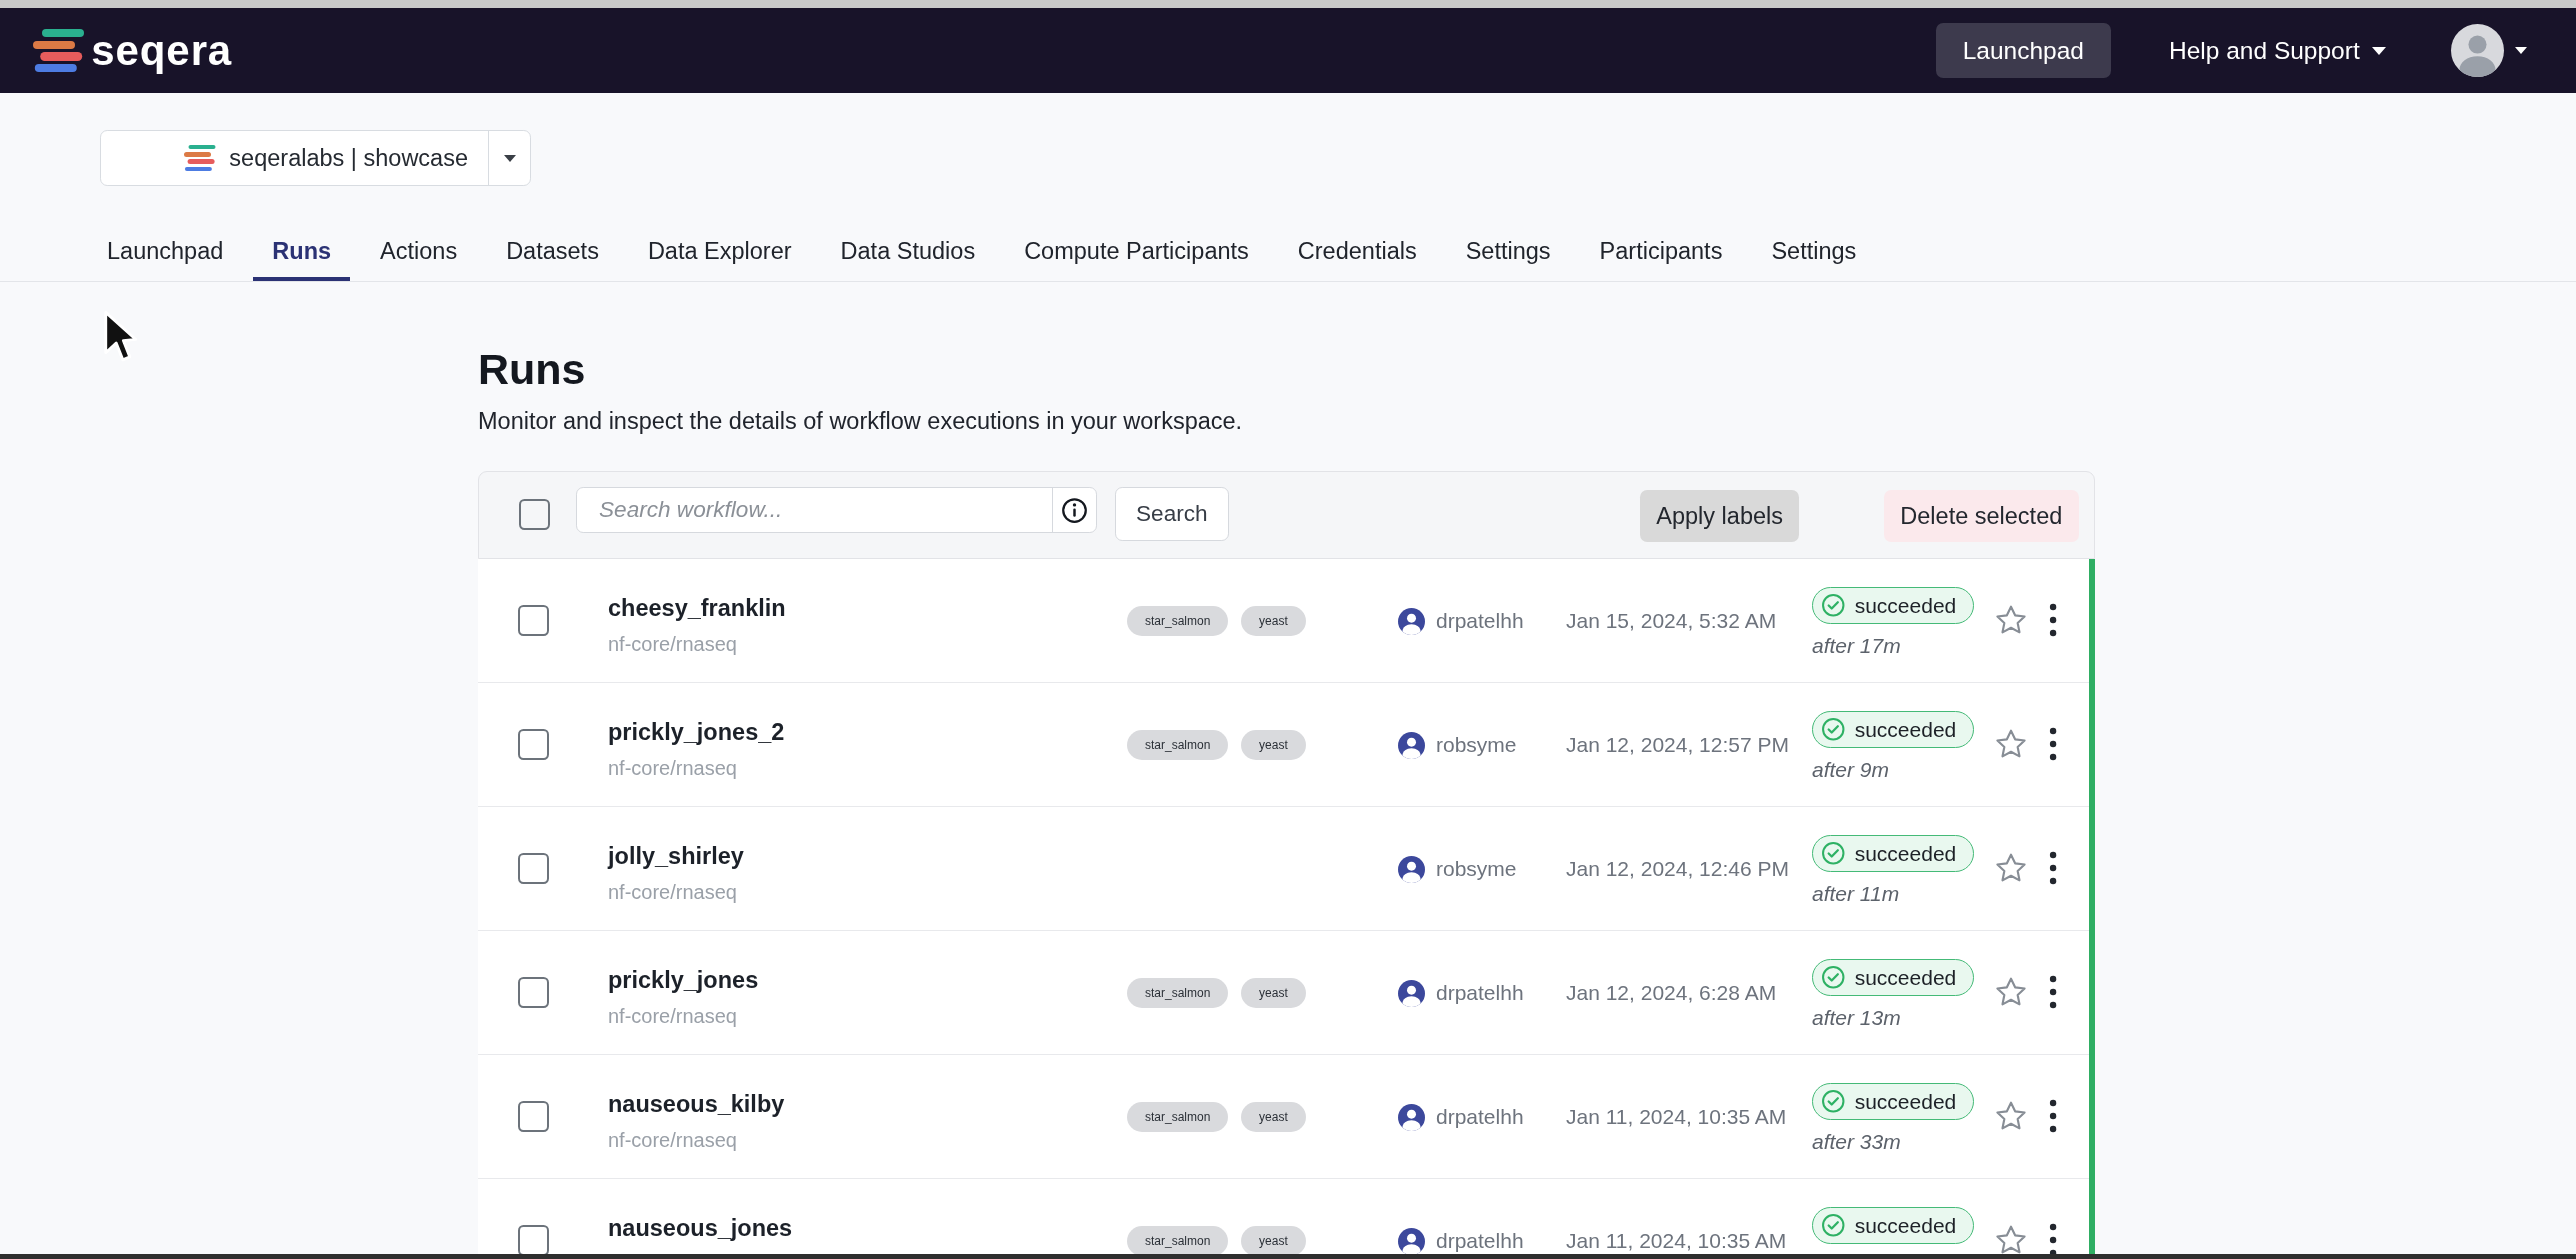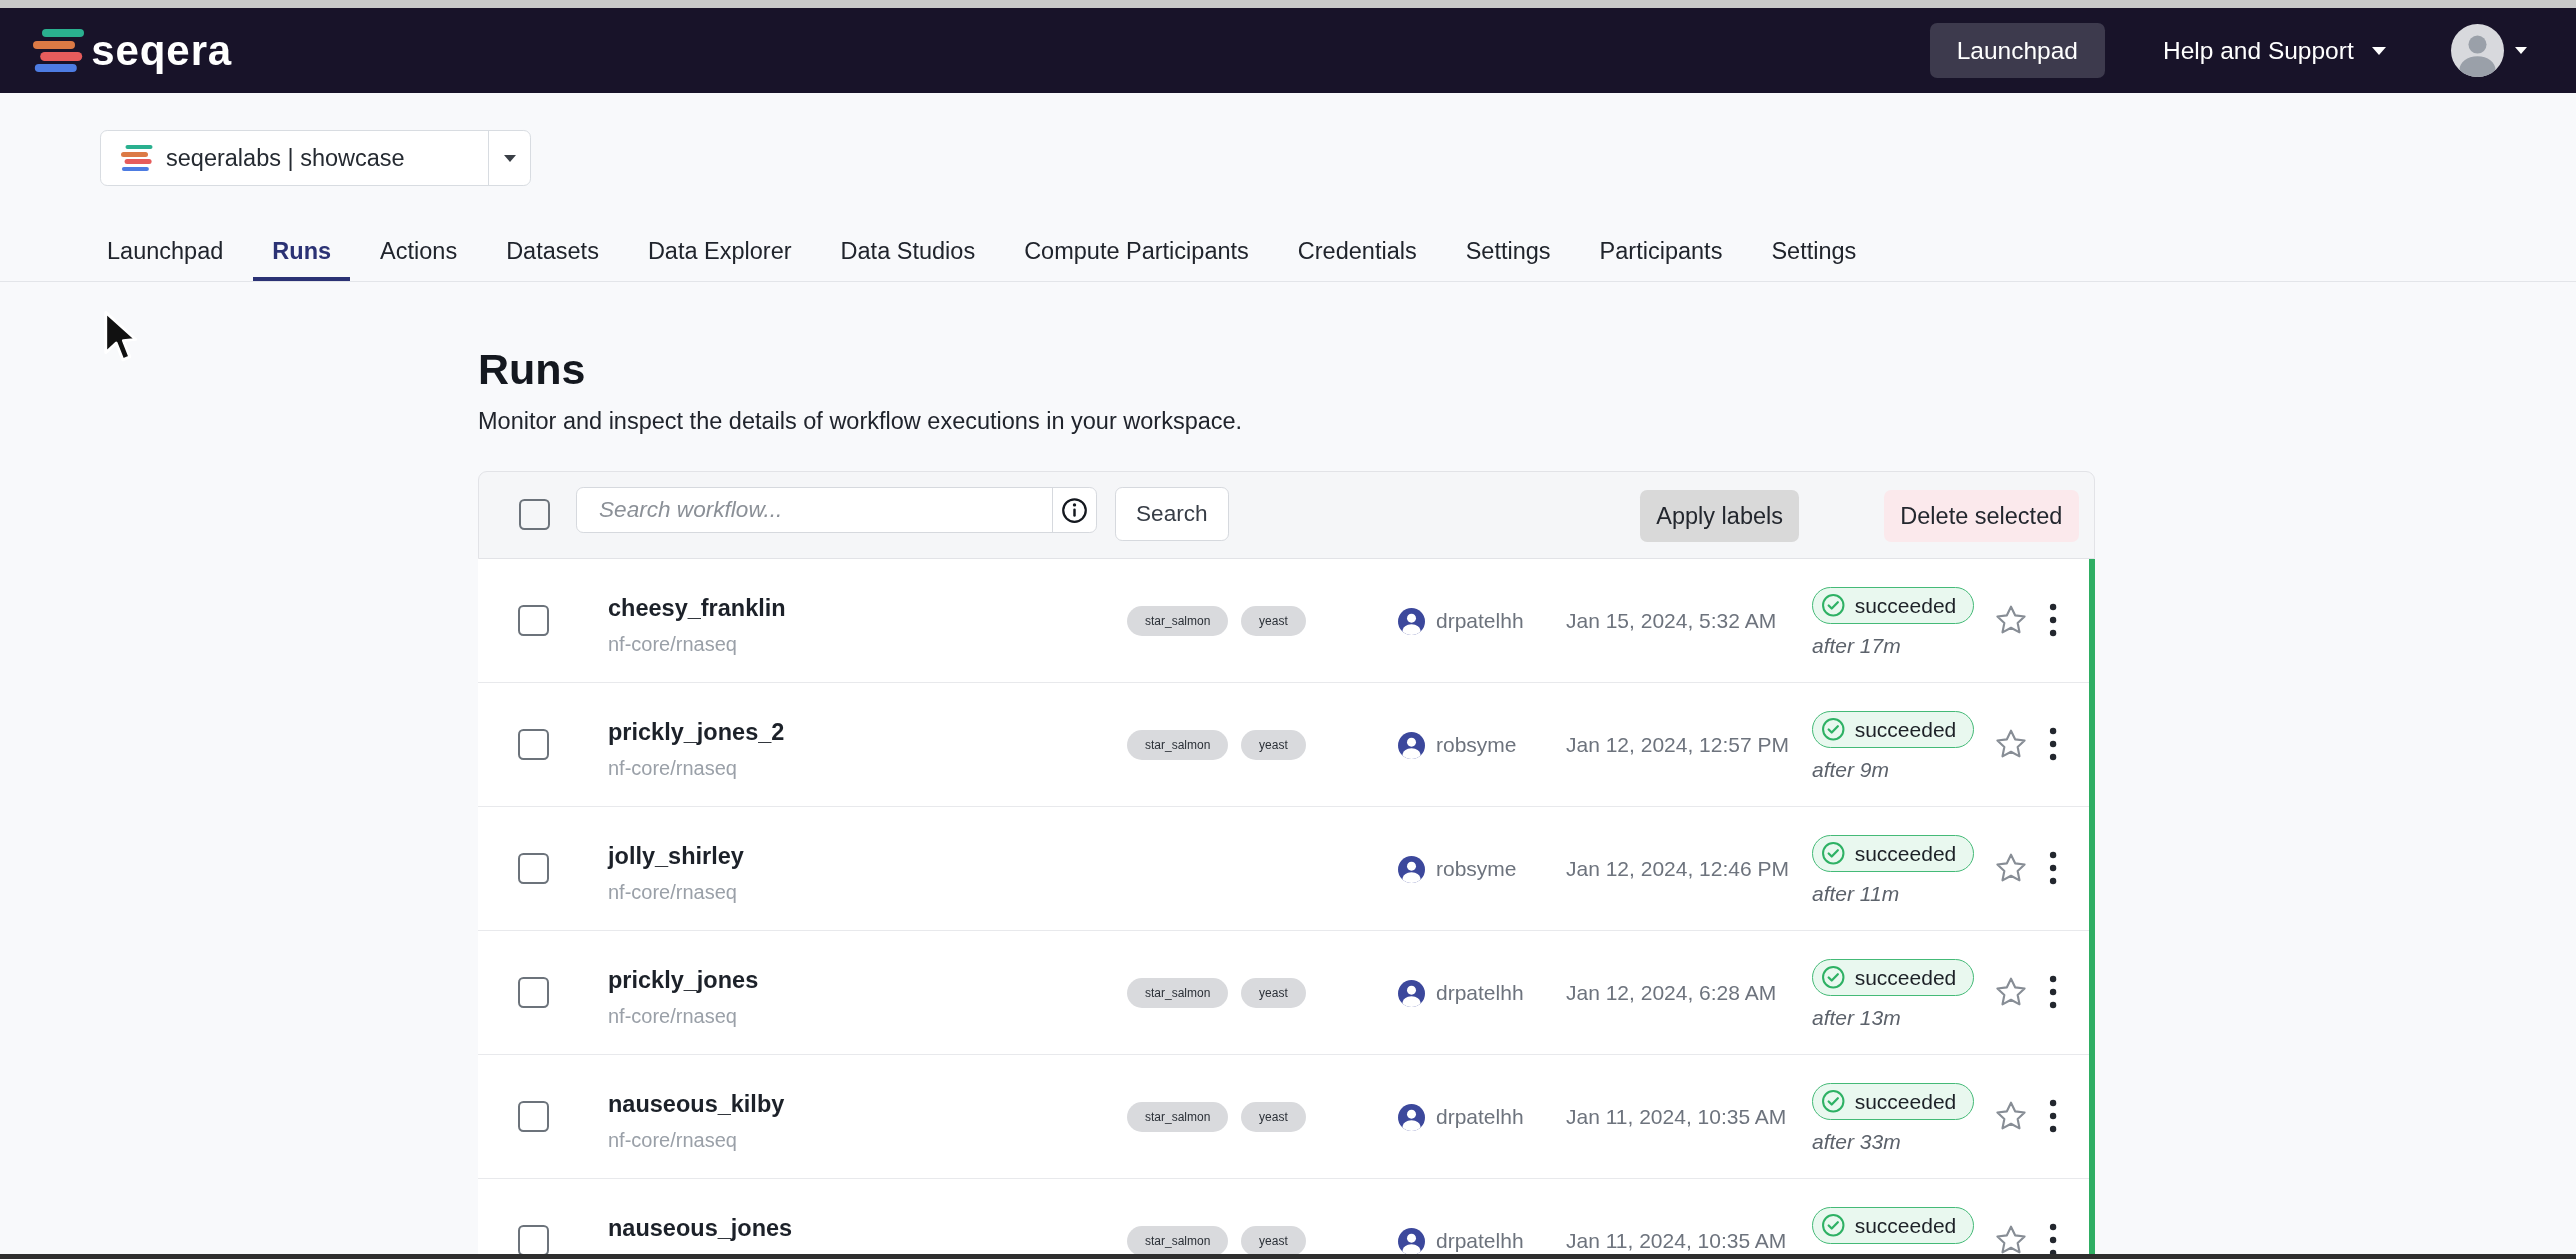--- a/index.html
+++ b/index.html
@@ -19,30 +19,30 @@
           display:flex;align-items:center;padding:0 33px;color:#fff;z-index:40;}
   .logo{display:flex;align-items:center;gap:16.3px;}
   .logo-mark{display:flex;flex-direction:column;gap:3.6px;}
   .logo-mark i{display:block;height:8.2px;width:42px;border-radius:4.5px;}
   .logo-mark i:nth-child(1){background:var(--brand-teal,#2ab08f);transform:translateX(9px);}
   .logo-mark i:nth-child(2){background:var(--brand-orange,#dc7a45);}
   .logo-mark i:nth-child(3){background:var(--brand-red,#e65c5c);transform:translateX(7.2px);}
   .logo-mark i:nth-child(4){background:var(--brand-blue,#4d7ce2);transform:translateX(1.8px);}
   .logo-text{font-size:42px;font-weight:600;letter-spacing:0.9px;}
   .launchpad-btn{margin-left:auto;background:#3d3a4d;border-radius:7.2px;padding:13.6px 27px;font-size:24.5px;color:#fff;cursor:pointer;}
-  .help{display:flex;align-items:center;gap:18px;font-size:24.5px;margin-left:58px;cursor:pointer;}
+  .help{display:flex;align-items:center;gap:12px;font-size:24.5px;margin-left:58px;cursor:pointer;}
   .caret{width:0;height:0;border-left:7.2px solid transparent;border-right:7.2px solid transparent;border-top:8.2px solid currentColor;display:inline-block;}
   .caret.sm{border-left-width:6.3px;border-right-width:6.3px;border-top-width:7.2px;}
   .navbar-user{display:flex;align-items:center;gap:11px;margin-left:65px;margin-right:16.3px;cursor:pointer;}
   .avatar{width:53px;height:53px;border-radius:50%;background:#d8d9dd;overflow:hidden;display:inline-flex;flex-shrink:0;}
 
   
   .ws-selector{position:absolute;left:100px;top:130px;width:431px;height:56px;background:#fff;
                border:0.9px solid #d8dce1;border-radius:7.2px;display:flex;align-items:stretch;z-index:10;}
-  .ws-main{flex:1;display:flex;align-items:center;gap:18px;padding:0 20px;cursor:pointer;}
+  .ws-main{flex:1;display:flex;align-items:center;gap:18px;padding:0 20px;cursor:pointer;justify-content:flex-end;}
   .ws-mark{display:flex;flex-direction:column;gap:2.7px;}
   .ws-mark i{display:block;height:4.5px;width:27px;border-radius:2.7px;}
   .ws-mark i:nth-child(1){background:var(--brand-teal,#2ab08f);transform:translateX(4.5px);}
   .ws-mark i:nth-child(2){background:var(--brand-orange,#dc7a45);}
   .ws-mark i:nth-child(3){background:var(--brand-red,#e65c5c);transform:translateX(3.6px);}
   .ws-mark i:nth-child(4){background:var(--brand-blue,#4d7ce2);transform:translateX(0.9px);}
   .ws-label{font-size:23.5px;color:#252a31;font-weight:500;}
   .ws-caret-btn{width:42px;border-left:0.9px solid #d8dce1;display:flex;align-items:center;justify-content:center;color:#3a3f46;cursor:pointer;}
 
   

